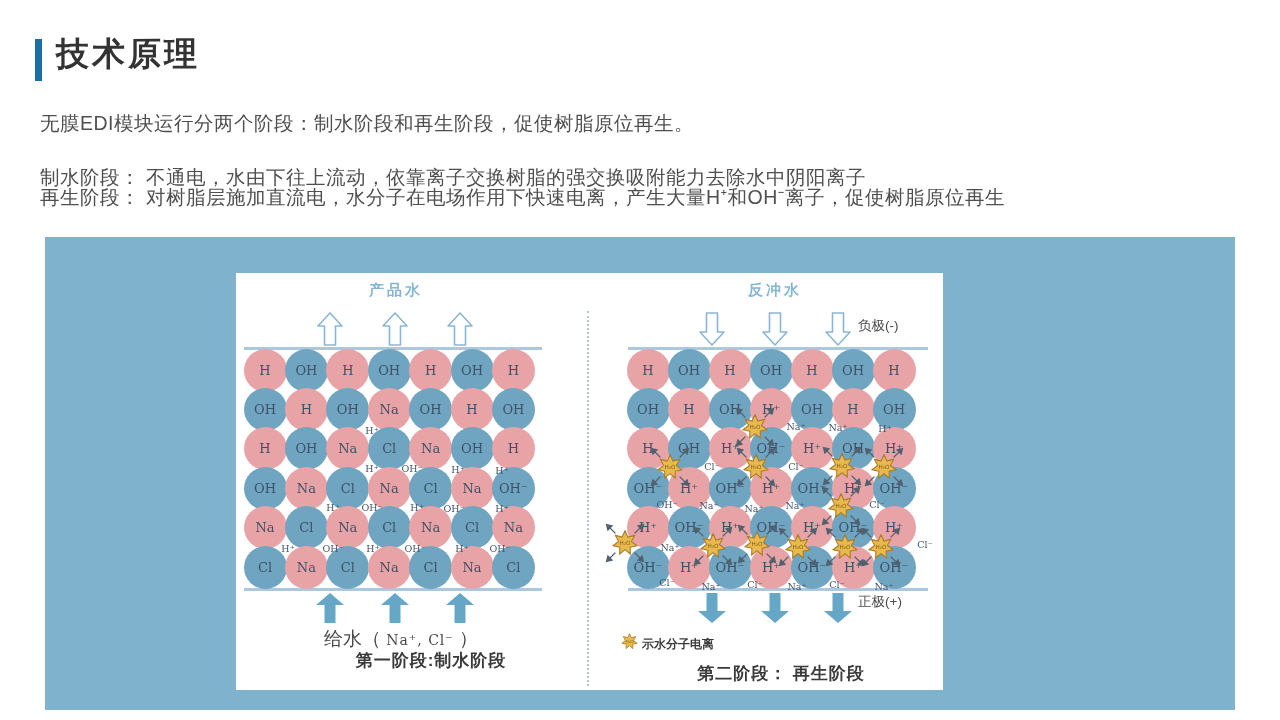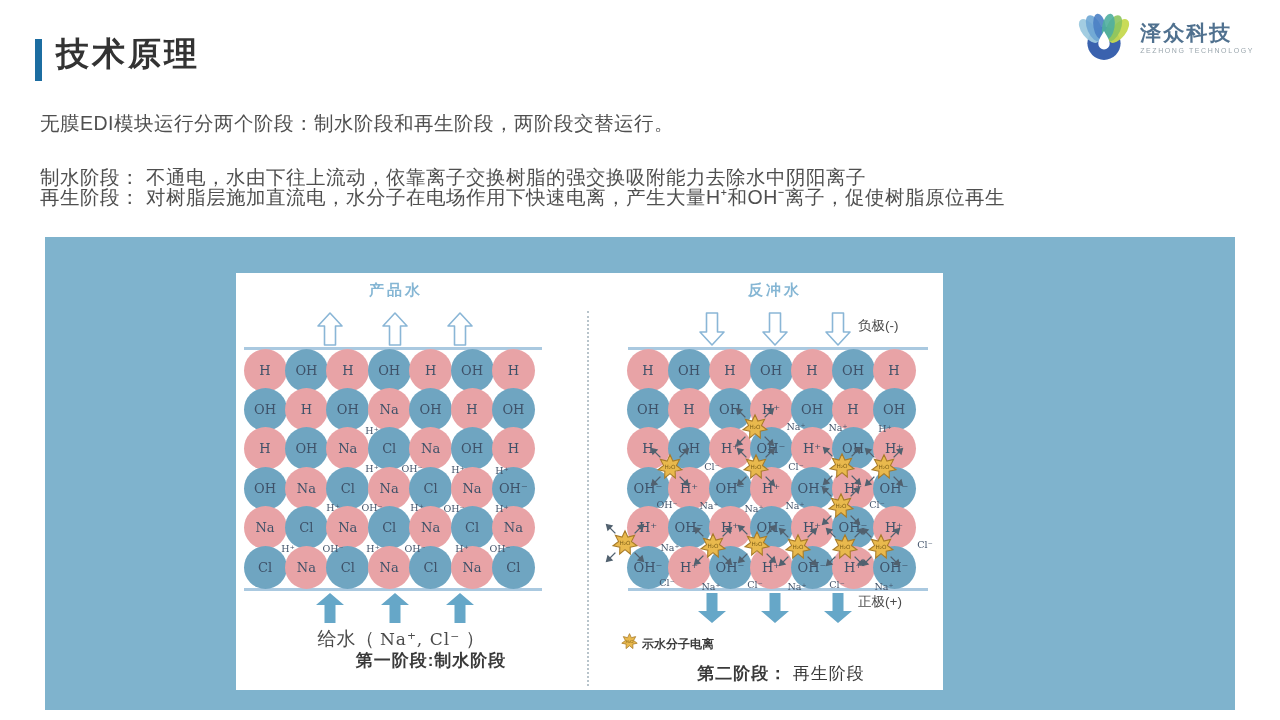--- a/index.html
+++ b/index.html
@@ -19,60 +19,44 @@
   .panel{position:absolute;left:45px;top:237px;width:1190px;height:473px;background:#7fb3cd;}
   .card{position:absolute;left:191px;top:36px;width:707px;height:417px;background:#ffffff;}
   .divider{position:absolute;left:351px;top:38px;height:375px;width:0;
            border-left:2px dotted #b8c4cb;}
   .flow-label{position:absolute;width:100px;text-align:center;font-size:15px;
               font-weight:bold;color:#85b6d4;letter-spacing:3px;}
   .hline{position:absolute;height:3px;background:#aac9e0;}
   .arrow{position:absolute;}
   .electrode{position:absolute;width:90px;font-size:13.5px;color:#4a4a4a;}
   .feed-line{position:absolute;width:330px;text-align:center;font-size:19px;color:#4a4a4a;}
-  .ion-serif{font-family:"DejaVu Serif",serif;font-size:17px;letter-spacing:1px;}
+  .ion-serif{font-family:"DejaVu Serif",serif;font-size:14px;letter-spacing:1px;}
   .caption{position:absolute;width:330px;text-align:center;font-size:17px;
            font-weight:bold;color:#3a3a3a;letter-spacing:1px;}
-  .caption .normal{font-weight:400;}
+  .caption .normal{font-weight:700;}
   .legend-star{position:absolute;}
   .legend-text{position:absolute;font-size:12px;font-weight:bold;color:#3a3a3a;}
   
   .ion{position:absolute;width:43px;height:43px;border-radius:50%;
        display:flex;align-items:center;justify-content:center;
        font-family:"DejaVu Serif",serif;font-size:13px;color:#3e5168;}
   .free-ion{position:absolute;transform:translate(-50%,-50%);
             font-family:"DejaVu Serif",serif;font-size:9.5px;color:#44556b;white-space:nowrap;}
   .star{position:absolute;transform:translate(-50%,-50%);width:42px;height:42px;}
 </style>
 </head>
 <body>
 
 <div class="slide">
 
   <div class="accent"></div>
   <div class="title">技术原理</div>
 
-  <div class="logo">
-    <svg width="56" height="56" viewBox="0 0 64 64">
-      <circle cx="32" cy="38" r="19" fill="#3a62ae"></circle>
-      <ellipse cx="15" cy="24" rx="8" ry="16" transform="rotate(-38 15 24)" fill="#9ecadf" opacity="0.95"></ellipse>
-      <ellipse cx="21" cy="21" rx="8" ry="16" transform="rotate(-24 21 21)" fill="#6ea6d4" opacity="0.9"></ellipse>
-      <ellipse cx="27" cy="19" rx="7" ry="15" transform="rotate(-10 27 19)" fill="#4a7fc4" opacity="0.9"></ellipse>
-      <ellipse cx="49" cy="24" rx="8" ry="16" transform="rotate(38 49 24)" fill="#c6d94f" opacity="0.95"></ellipse>
-      <ellipse cx="43" cy="21" rx="8" ry="16" transform="rotate(24 43 21)" fill="#8cc45f" opacity="0.9"></ellipse>
-      <ellipse cx="37" cy="19" rx="7" ry="15" transform="rotate(10 37 19)" fill="#4fae9e" opacity="0.9"></ellipse>
-      <path d="M32 24 C28 31 25.5 34.5 25.5 38.5 A6.5 6.5 0 0 0 38.5 38.5 C38.5 34.5 36 31 32 24 Z" fill="#ffffff"></path>
-    </svg>
-    <div class="logo-texts">
-      <span class="logo-name">泽众科技</span>
-      <span class="logo-sub">ZEZHONG TECHNOLOGY</span>
-    </div>
-  </div>
-
-  <div class="body-line" style="top:110px;">无膜EDI模块运行分两个阶段：制水阶段和再生阶段，两阶段交替运行。</div>
+
+  <div class="body-line" style="top:110px;">无膜EDI模块运行分两个阶段：制水阶段和再生阶段，促使树脂原位再生。</div>
   <div class="body-line" style="top:164px;">制水阶段： 不通电，水由下往上流动，依靠离子交换树脂的强交换吸附能力去除水中阴阳离子</div>
   <div class="body-line" style="top:183px;">再生阶段： 对树脂层施加直流电，水分子在电场作用下快速电离，产生大量H⁺和OH⁻离子，促使树脂原位再生</div>
 
   <div class="panel">
     <div class="card" id="card">
 
       <div class="divider"></div>
 
       <div class="flow-label" style="left:110px;top:8px;">产品水</div>
 

